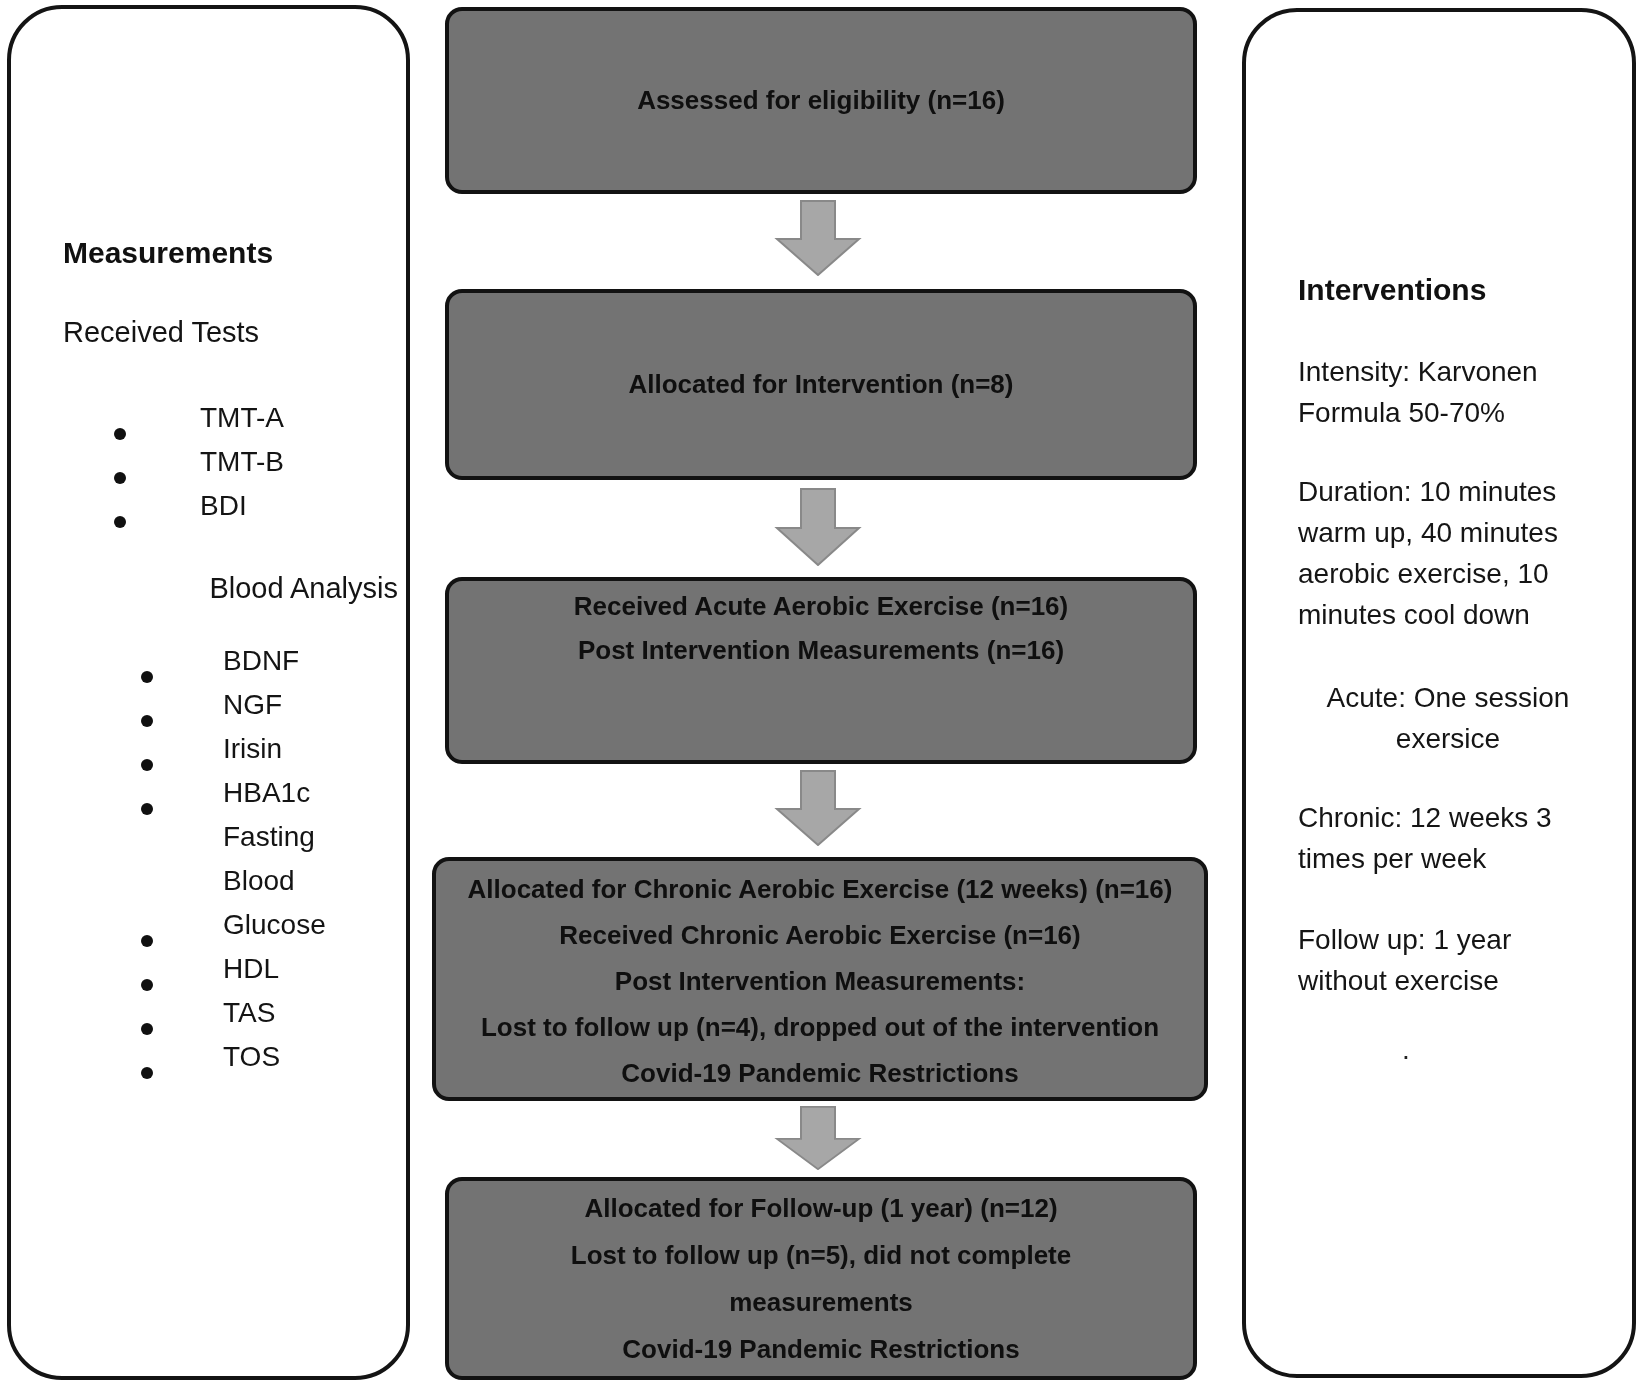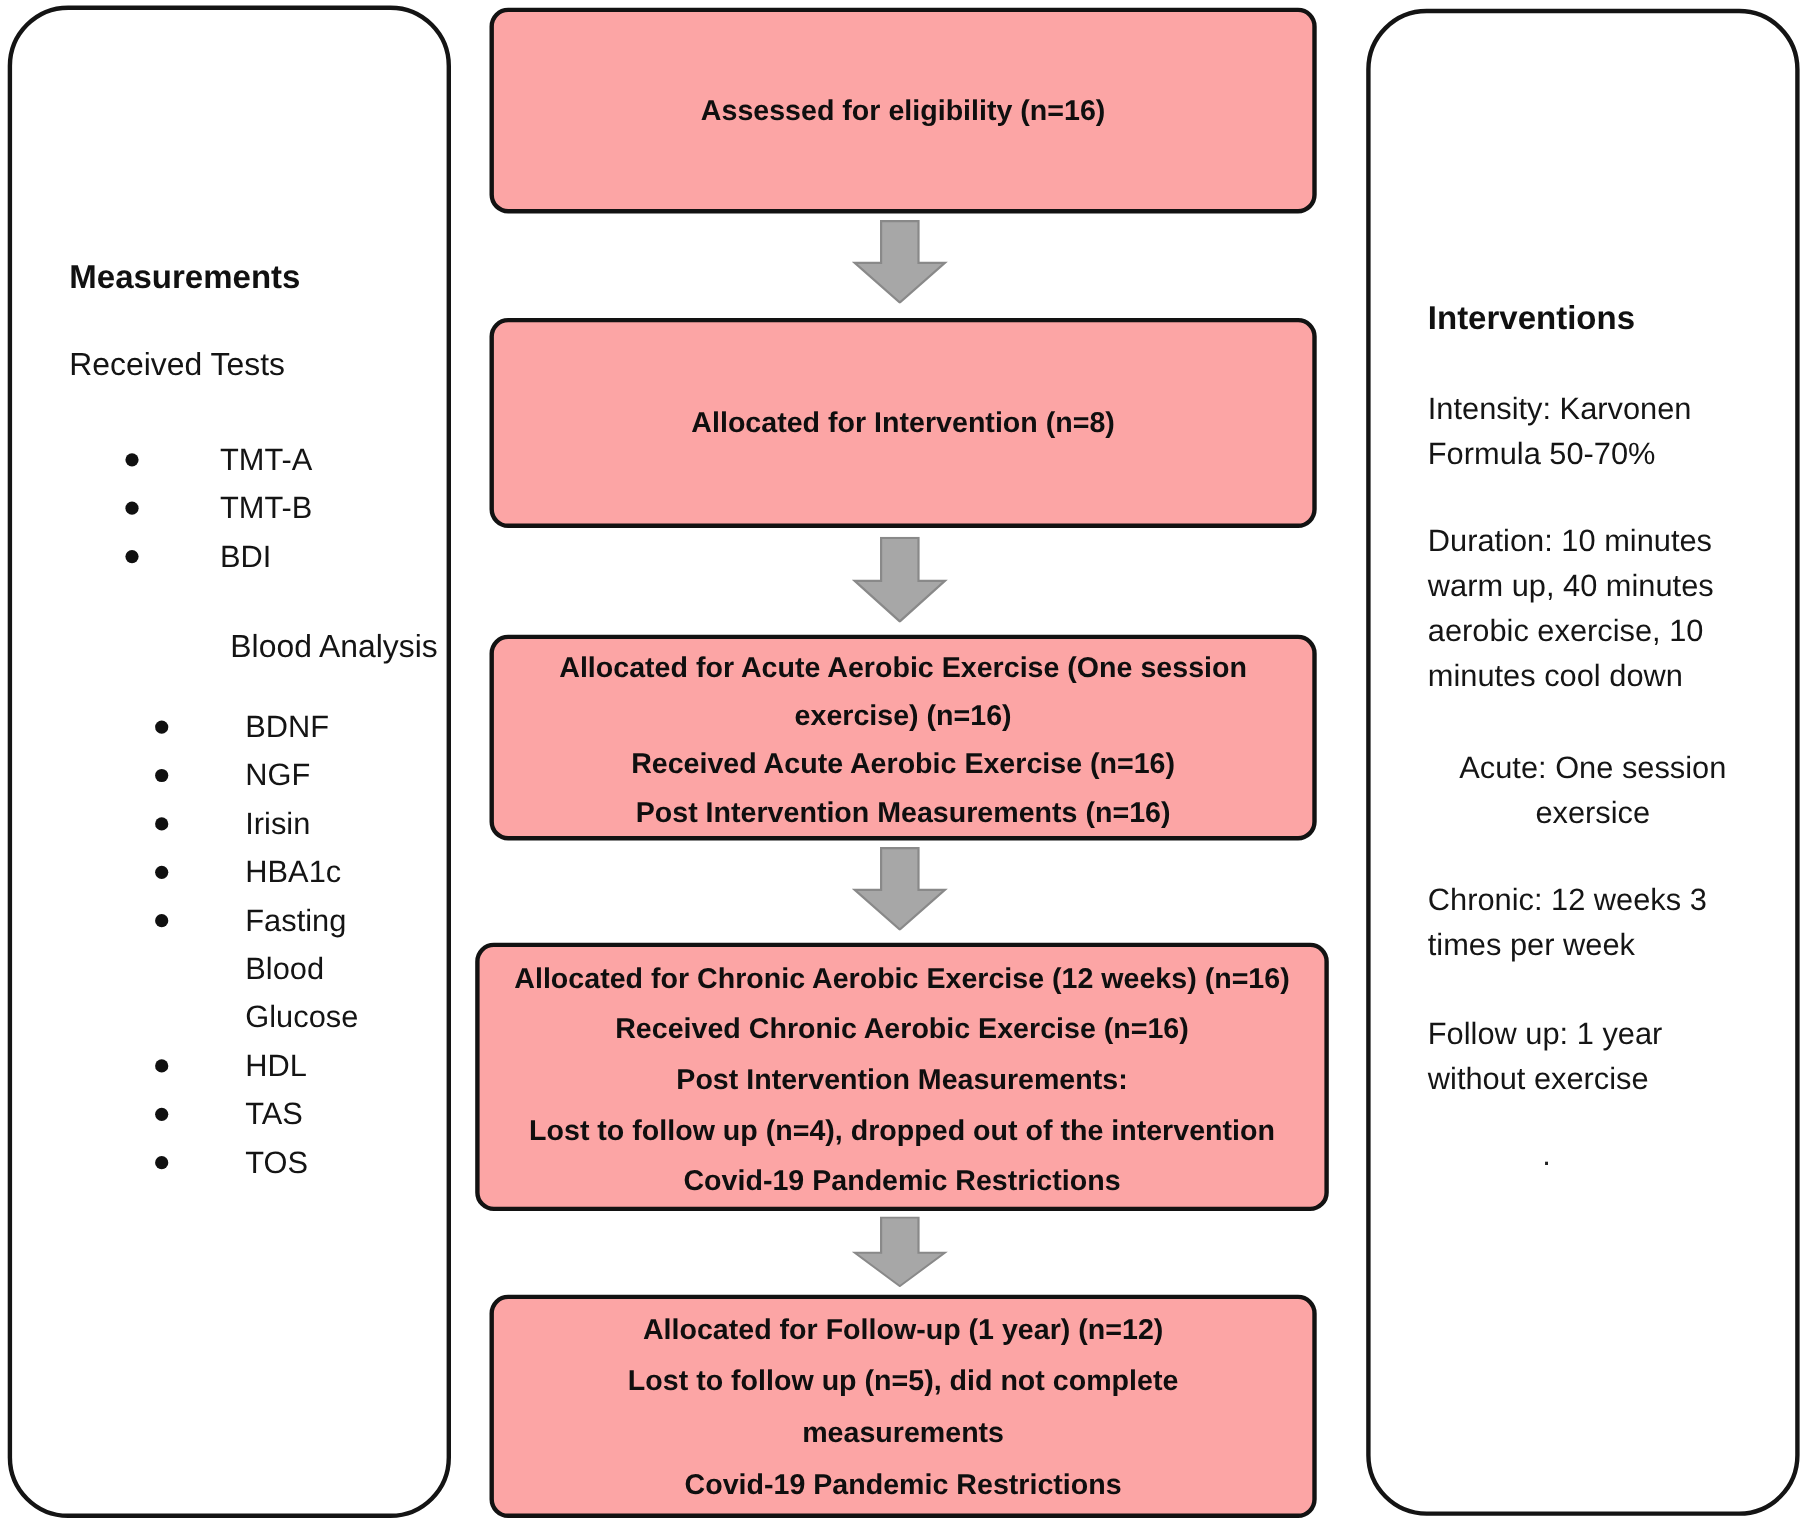--- a/index.html
+++ b/index.html
@@ -36,40 +36,40 @@
   .panel.left .panel-title { margin-top:222px; }
   .panel.right .panel-title { margin-top:256px; }
 
   .subheading { font-size:29px; font-weight:400; line-height:44px; }
   .subheading.clinical { margin-top:35px; }
   .subheading.blood { margin-top:38px; margin-left:31px;text-align:right; }
 
   .blist { list-style:none; }
   .blist.clinical { margin-top:42px; }
   .blist.blood { margin-top:29px; }
-  .blist li { display:flex; align-items:flex-start; line-height:44px; font-size:28px; }
+  .blist li { display:flex; align-items:flex-end; line-height:44px; font-size:28px; }
   .bullet {
     flex:0 0 auto; width:12px; height:12px; border-radius:50%;
     background:#101010; margin-top:16px;
   }
   .blist.clinical .bullet { margin-left:51px; margin-right:74px; }
   .blist.blood    .bullet { margin-left:78px; margin-right:70px; }
 
   .para { font-size:28px; line-height:41px; font-weight:400; color:#151515; }
   .para.p1 { margin-top:39px; }
   .para.p2 { margin-top:38px; }
   .para.p3 { margin-top:42px;text-align:center; }
   .para.p4 { margin-top:38px; }
   .para.p5 { margin-top:40px; }
   .stray { position:absolute; left:156px; top:1022px; font-size:28px; color:#222; }
 
   
   .flowbox {
     position:absolute;
-    background:#fca5a5;
+    background:#737373;
     border:4px solid #121212;
     border-radius:17px;
     text-align:center;
     font-weight:600;
     color:#0f0f0f;
   }
   .flowbox.single { display:flex; align-items:center; justify-content:center; font-size:27px; }
   .flowbox .line { font-size:26px; }
   .box1 { left:445px; top:7px;    width:752px; height:187px; }
   .box2 { left:445px; top:289px;  width:752px; height:191px; }
@@ -160,22 +160,20 @@
     <p class="line">Allocated for Intervention (n=8)</p>
   </div>
 
   <div class="arrow" style="top:488px">
     <svg width="92" height="78" viewBox="0 0 92 76" preserveAspectRatio="none">
         <path d="M29 1 H63 V39 H87 L46 75 L5 39 H29 Z" fill="#a7a7a7" stroke="#898989" stroke-width="2"></path>
       </svg>
   </div>
 
   <div class="flowbox box3">
-    <p class="line pre">Allocated for Acute Aerobic Exercise (One session
-exercise) (n=16)</p>
     <p class="line">Received Acute Aerobic Exercise (n=16)</p>
     <p class="line">Post Intervention Measurements (n=16)</p>
   </div>
 
   <div class="arrow" style="top:770px">
     <svg width="92" height="76" viewBox="0 0 92 76" preserveAspectRatio="none">
         <path d="M29 1 H63 V39 H87 L46 75 L5 39 H29 Z" fill="#a7a7a7" stroke="#898989" stroke-width="2"></path>
       </svg>
   </div>
 

